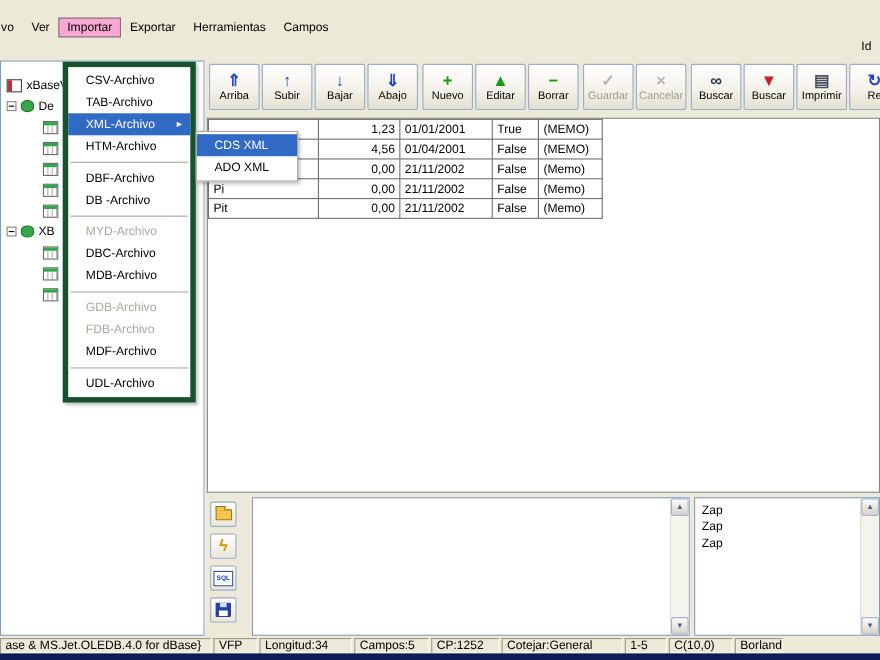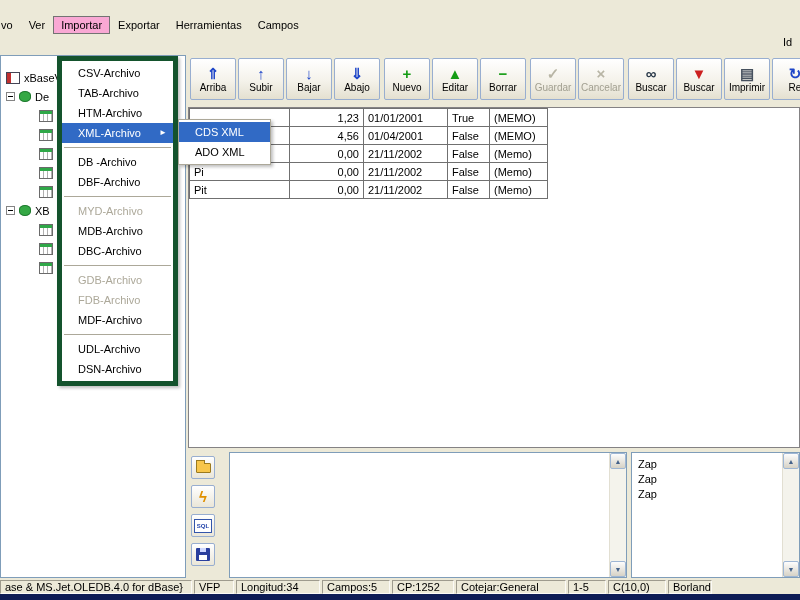--- a/index.html
+++ b/index.html
@@ -335,39 +335,38 @@
     <span class="seg s6">Cotejar:General</span>
     <span class="seg s7">1-5</span>
     <span class="seg s8">C(10,0)</span>
     <span class="seg s9">Borland Data Packet XML</span>
   </div>
   <div class="bottom-strip"></div>
 
   <div class="popup">
     <div class="pitem">CSV-Archivo</div>
     <div class="pitem">TAB-Archivo</div>
-    <div class="pitem">HTM-Archivo</div>
     <div class="pitem hl">
       <span>XML-Archivo</span>
       <span class="parrow">►</span>
     </div>
+    <div class="pitem">HTM-Archivo</div>
     <div class="psep"></div>
+    <div class="pitem">DBF-Archivo</div>
     <div class="pitem">DB -Archivo</div>
-    <div class="pitem">DBF-Archivo</div>
     <div class="psep"></div>
     <div class="pitem dis">MYD-Archivo</div>
+    <div class="pitem">DBC-Archivo</div>
     <div class="pitem">MDB-Archivo</div>
-    <div class="pitem">DBC-Archivo</div>
     <div class="psep"></div>
     <div class="pitem dis">GDB-Archivo</div>
     <div class="pitem dis">FDB-Archivo</div>
     <div class="pitem">MDF-Archivo</div>
     <div class="psep"></div>
     <div class="pitem">UDL-Archivo</div>
-    <div class="pitem">DSN-Archivo</div>
   </div>
 
   <div class="submenu">
     <div class="pitem hl">CDS XML</div>
     <div class="pitem">ADO XML</div>
   </div>
 
 </div>
 
 </body></html>

